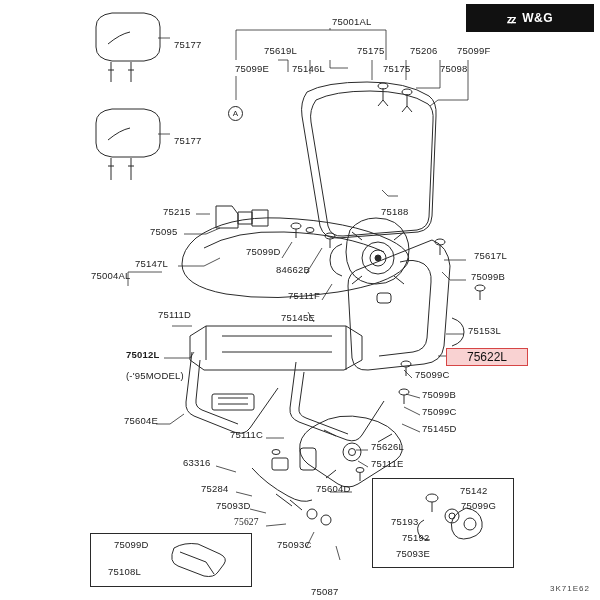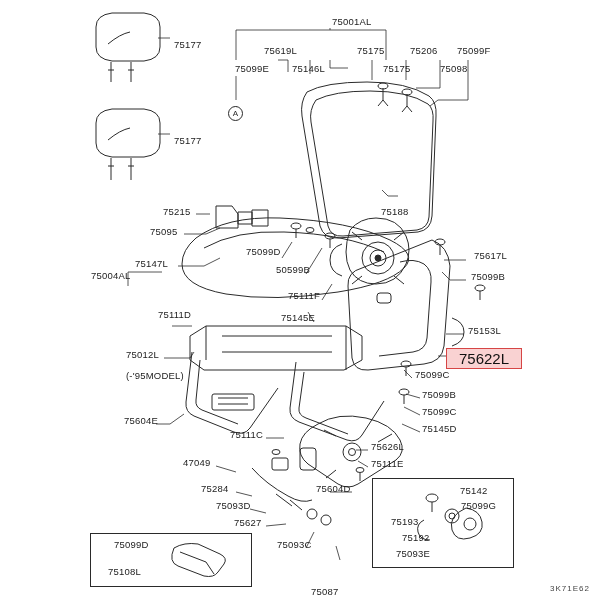--- a/index.html
+++ b/index.html
@@ -18,22 +18,22 @@
   .lbl {
     position: absolute;
     font-size: 9.5px;
     color: #1b1b1b;
     white-space: nowrap;
     letter-spacing: 0.2px;
   }
   .hl {
     background: #f9d2d2;
     border: 1px solid #d64545;
-    padding: 1px 12px;
-    font-size: 15px;
+    padding: 1px 20px;
+    font-size: 12px;
     color: #111;
   }
   .wg-badge {
     position: absolute;
     top: 4px;
     right: 6px;
     width: 128px;
     height: 28px;
     background: #111111;
     color: #ffffff;
@@ -205,20 +205,24 @@
         <path d="M236 492 l16 4"></path>
         <path d="M352 492 h-22"></path>
         <path d="M250 509 l16 4"></path>
         <path d="M266 526 l20 -2"></path>
         <path d="M306 548 l8 -16"></path>
         <path d="M340 560 l-4 -14"></path>
       </g>
     </g>
   </svg>
 
+  <div class="wg-badge">
+    <span class="zig">ⴭⴭ</span>
+    <span>W&amp;G</span>
+  </div>
 
   <div class="circA" style="left:228px; top:106px;">A</div>
   <div class="circA" style="left:376px; top:483px;">A</div>
   <div class="circA" style="left:96px;  top:538px;">A</div>
 
   <div class="box" style="left:372px; top:478px; width:140px; height:88px;"></div>
   <div class="box" style="left:90px;  top:533px; width:160px; height:52px;"></div>
 
   <svg class="art" viewBox="0 0 600 600">
     <g stroke="#2b2b2b" fill="none" stroke-width="1">
@@ -247,40 +251,40 @@
   <div class="lbl" style="left:292px; top:63px;">75146L</div>
   <div class="lbl" style="left:383px; top:63px;">75175</div>
   <div class="lbl" style="left:440px; top:63px;">75098</div>
   <div class="lbl" style="left:381px; top:182px;margin-top:24px;">75188</div>
   <div class="lbl" style="left:163px; top:206px;">75215</div>
   <div class="lbl" style="left:150px; top:226px;">75095</div>
   <div class="lbl" style="left:474px; top:250px;">75617L</div>
   <div class="lbl" style="left:246px; top:246px;">75099D</div>
   <div class="lbl" style="left:471px; top:271px;">75099B</div>
   <div class="lbl" style="left:135px; top:258px;">75147L</div>
-  <div class="lbl" style="left:276px; top:264px;">50599B</div>
+  <div class="lbl" style="left:276px; top:264px;">84662B</div>
   <div class="lbl" style="left:91px;  top:270px;">75004AL</div>
   <div class="lbl" style="left:288px; top:290px;">75111F</div>
   <div class="lbl" style="left:158px; top:309px;">75111D</div>
   <div class="lbl" style="left:281px; top:312px;">75145E</div>
   <div class="lbl" style="left:468px; top:325px;">75153L</div>
-  <div class="lbl" style="left:126px; top:349px;">75012L</div>
+  <div class="lbl" style="left:126px; top:349px;font-weight:bold;">75012L</div>
   <div class="lbl" style="left:415px; top:369px;">75099C</div>
   <div class="lbl" style="left:422px; top:389px;">75099B</div>
   <div class="lbl" style="left:422px; top:406px;">75099C</div>
   <div class="lbl" style="left:124px; top:415px;">75604E</div>
   <div class="lbl" style="left:422px; top:423px;">75145D</div>
   <div class="lbl" style="left:230px; top:429px;">75111C</div>
   <div class="lbl" style="left:371px; top:441px;">75626L</div>
   <div class="lbl" style="left:371px; top:458px;">75111E</div>
-  <div class="lbl" style="left:183px; top:457px;">47049</div>
+  <div class="lbl" style="left:183px; top:457px;">63316</div>
   <div class="lbl" style="left:201px; top:483px;">75284</div>
   <div class="lbl" style="left:316px; top:483px;">75604D</div>
   <div class="lbl" style="left:216px; top:500px;">75093D</div>
-  <div class="lbl" style="left:234px; top:517px;">75627</div>
+  <div class="lbl" style="left:234px; top:517px;font-family:Liberation Serif, serif;">75627</div>
   <div class="lbl" style="left:460px; top:485px;">75142</div>
   <div class="lbl" style="left:461px; top:500px;">75099G</div>
   <div class="lbl" style="left:391px; top:516px;">75193</div>
   <div class="lbl" style="left:402px; top:532px;">75192</div>
   <div class="lbl" style="left:396px; top:548px;">75093E</div>
   <div class="lbl" style="left:277px; top:539px;">75093C</div>
   <div class="lbl" style="left:311px; top:586px;">75087</div>
   <div class="lbl" style="left:114px; top:539px;">75099D</div>
   <div class="lbl" style="left:108px; top:566px;">75108L</div>
 

